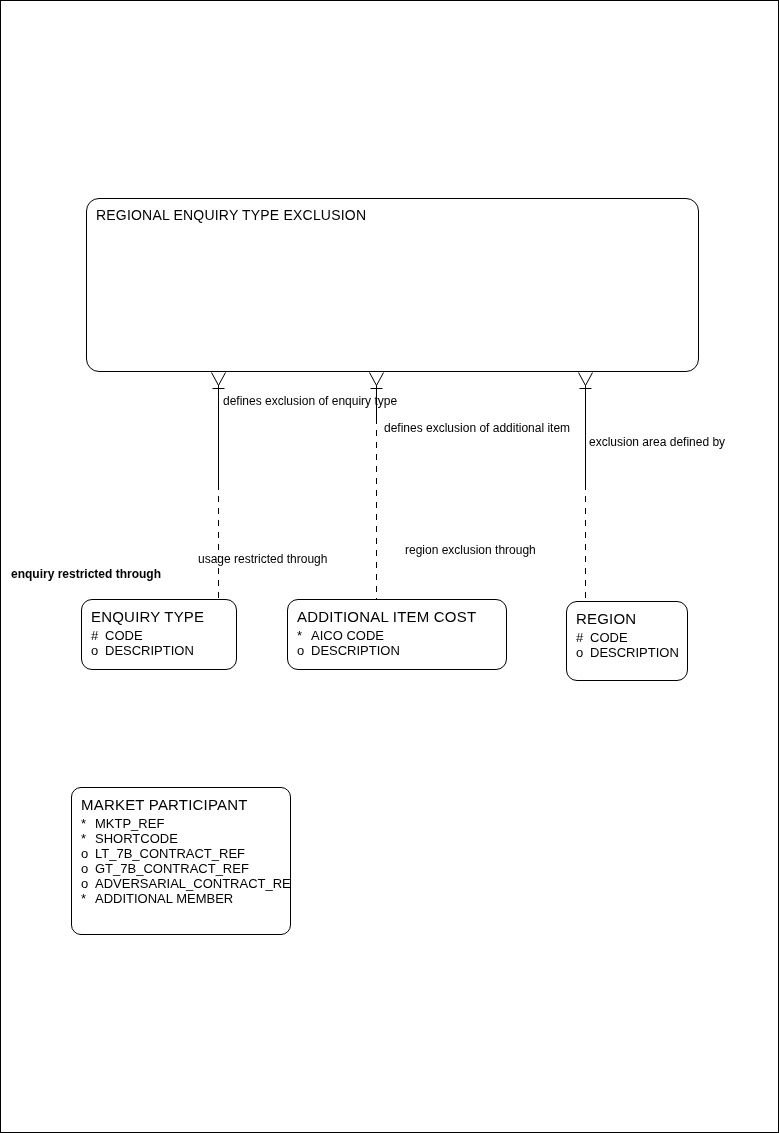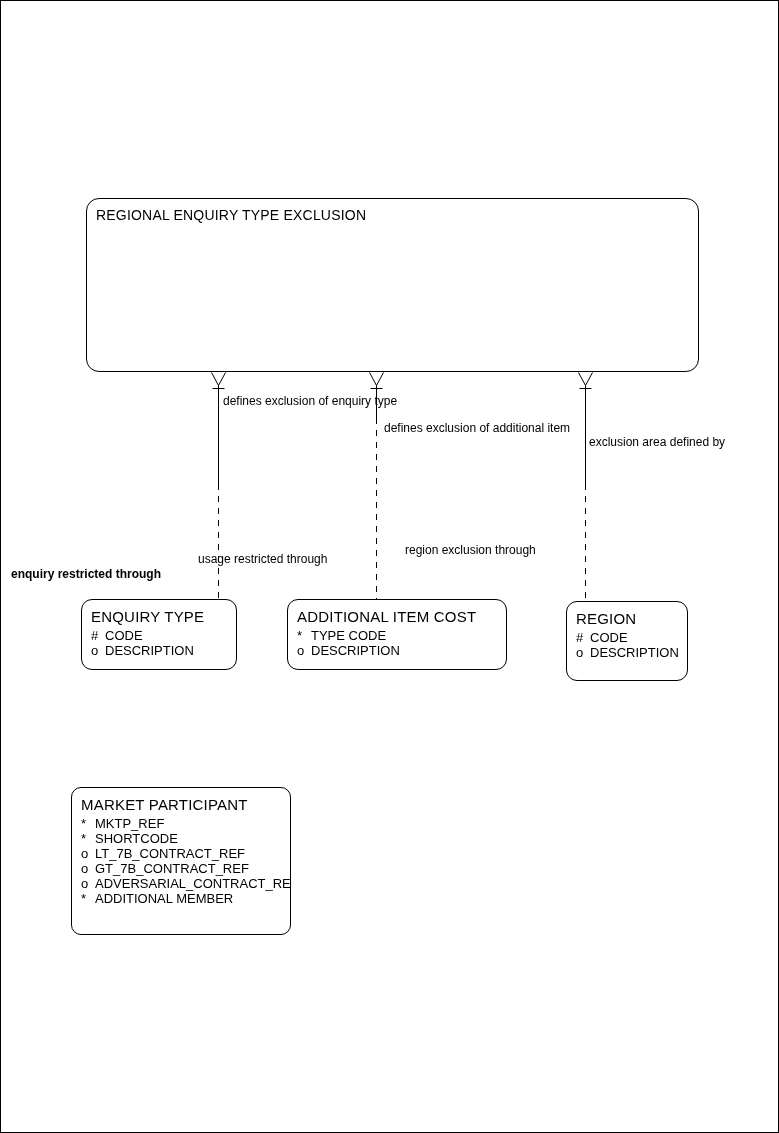--- a/index.html
+++ b/index.html
@@ -91,21 +91,21 @@
   <div class="rel-label" style="left:10px; top:566px;font-weight:bold;">enquiry restricted through</div>
 
   <div class="entity" style="left:80px; top:598px; width:156px; height:71px;">
     <div class="entity-title">ENQUIRY TYPE</div>
     <div class="attr"><span class="prefix">#</span><span>CODE</span></div>
     <div class="attr"><span class="prefix">o</span><span>DESCRIPTION</span></div>
   </div>
 
   <div class="entity" style="left:286px; top:598px; width:220px; height:71px;">
     <div class="entity-title">ADDITIONAL ITEM COST</div>
-    <div class="attr"><span class="prefix">*</span><span>TYPE CODE</span></div>
+    <div class="attr"><span class="prefix">*</span><span>AICO CODE</span></div>
     <div class="attr"><span class="prefix">o</span><span>DESCRIPTION</span></div>
   </div>
 
   <div class="entity" style="left:565px; top:600px; width:122px; height:80px;">
     <div class="entity-title">REGION</div>
     <div class="attr"><span class="prefix">#</span><span>CODE</span></div>
     <div class="attr"><span class="prefix">o</span><span>DESCRIPTION</span></div>
   </div>
 
   <div class="entity" style="left:70px; top:786px; width:220px; height:148px; border-radius:10px;">

